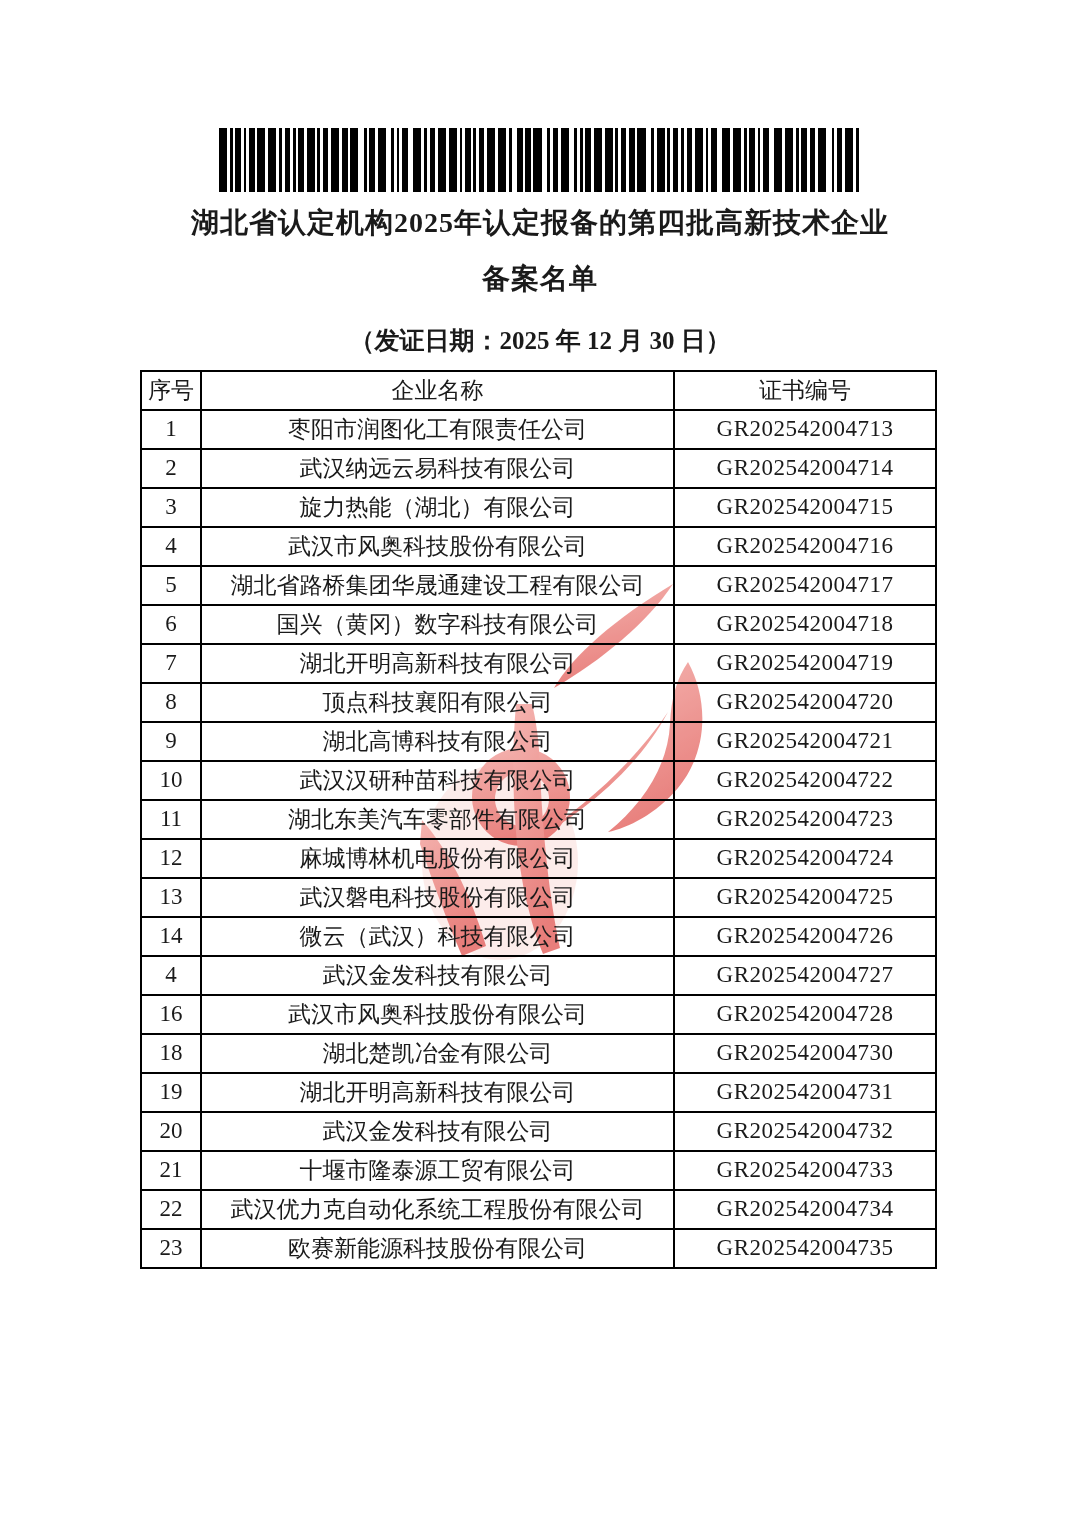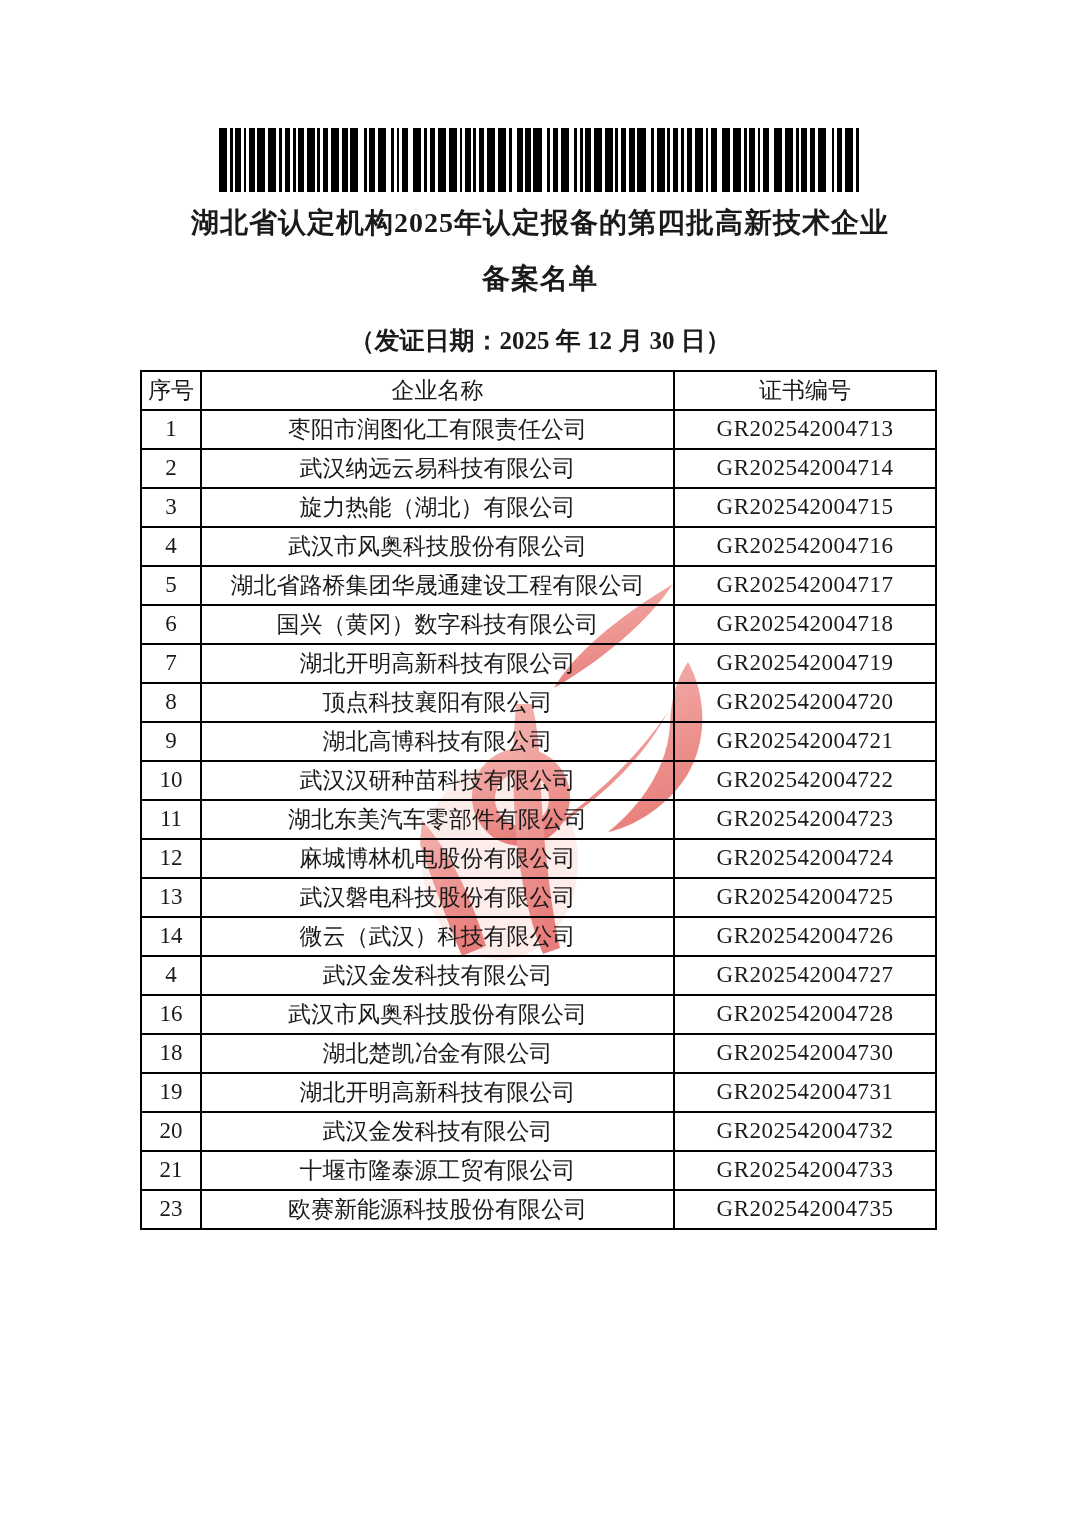--- a/index.html
+++ b/index.html
@@ -337,19 +337,24 @@
           <td data-name="row-index-cell">20</td>
           <td data-name="company-name-cell">武汉金发科技有限公司</td>
           <td data-name="cert-number-cell">GR202542004732</td>
         </tr>
         <tr data-name="table-row">
           <td data-name="row-index-cell">21</td>
           <td data-name="company-name-cell">十堰市隆泰源工贸有限公司</td>
           <td data-name="cert-number-cell">GR202542004733</td>
         </tr>
         <tr data-name="table-row">
+          <td data-name="row-index-cell">22</td>
+          <td data-name="company-name-cell">武汉优力克自动化系统工程股份有限公司</td>
+          <td data-name="cert-number-cell">GR202542004734</td>
+        </tr>
+        <tr data-name="table-row">
           <td data-name="row-index-cell">23</td>
           <td data-name="company-name-cell">欧赛新能源科技股份有限公司</td>
           <td data-name="cert-number-cell">GR202542004735</td>
         </tr>
       </tbody>
   </table>
 </div>
 
 </body></html>

